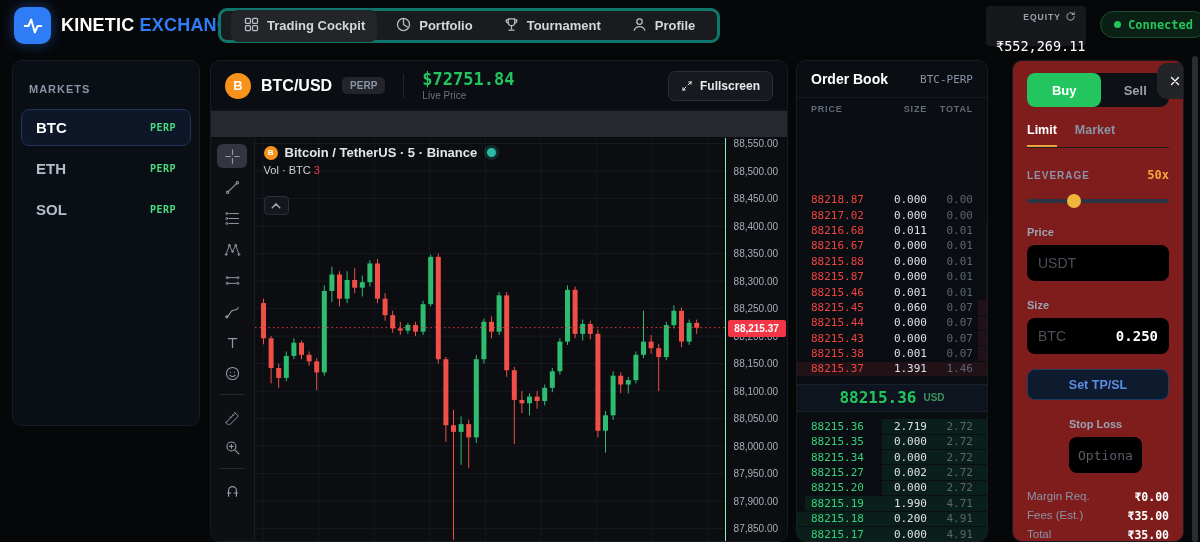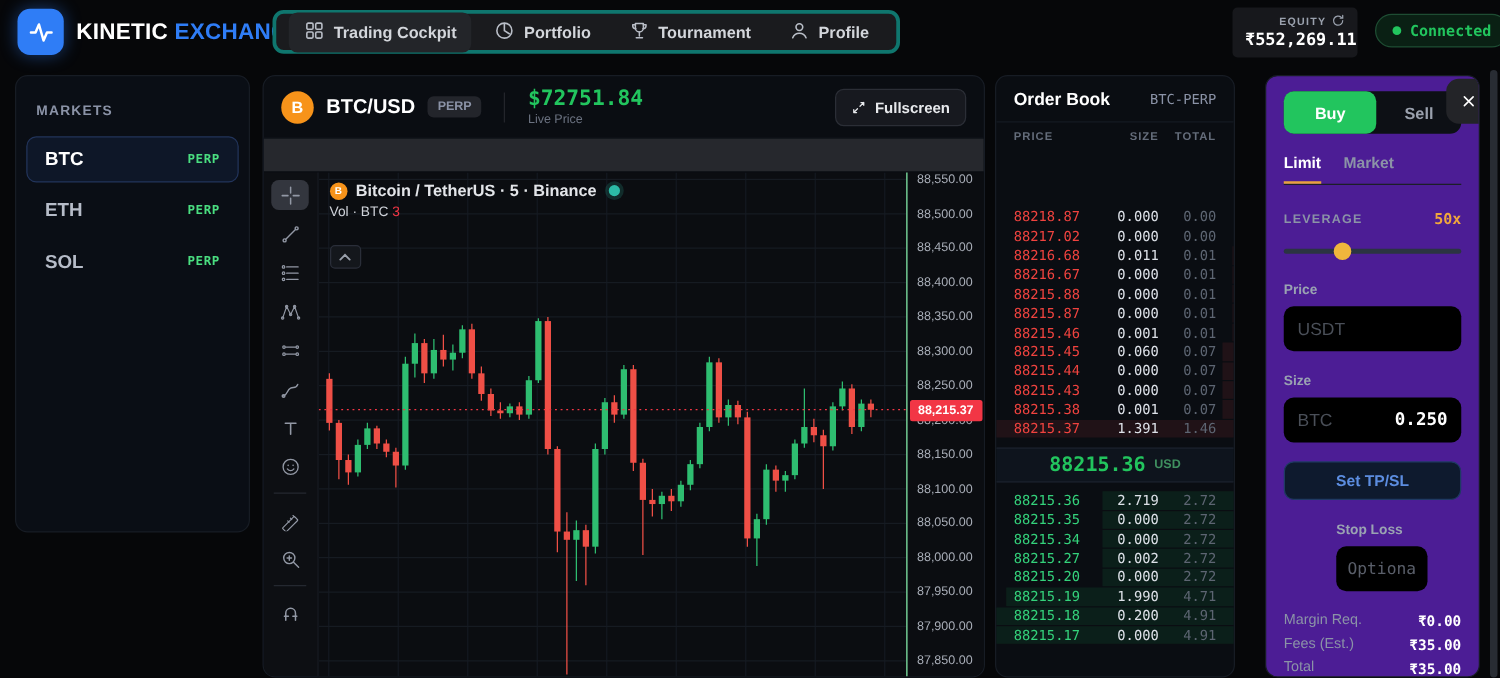--- a/index.html
+++ b/index.html
@@ -13,21 +13,21 @@
   #logo { position:absolute; left:14px; top:7px; display:flex; align-items:center; gap:10px; }
   #logo-badge { width:37px; height:37px; border-radius:10px; background:#2f7df6; display:flex; align-items:center; justify-content:center; box-shadow:0 0 14px rgba(47,125,246,.45); }
   #brand { font-size:18px; font-weight:800; letter-spacing:.2px; color:#fff; }
   #brand .accent { color:#2f7df6; }
   #main-nav { position:absolute; left:218px; top:8px; height:35px; background:#1a1b1e; border:3px solid #0f766e; border-radius:9px; display:flex; align-items:center; padding:0 10px; gap:6px; }
   .nav-item { display:flex; align-items:center; gap:7px; padding:6px 12px; border-radius:7px; font-size:13px; font-weight:700; color:#d3d6db; cursor:pointer; }
   .nav-item.active { background:#232529; }
   .nav-item svg { stroke:#b9bec7; }
   #equity-box { position:absolute; left:986px; top:6px; width:100px; height:40px; background:#17181c; border-radius:4px; padding:5px 10px 4px; text-align:right; }
   #equity-label { font-size:8.5px; font-weight:700; letter-spacing:1px; color:#9aa1ad; display:flex; align-items:center; justify-content:flex-end; gap:4px; }
-  #equity-value { font-size:13.5px; font-weight:700; color:#fff; margin-top:2px; }
+  #equity-value { font-size:13.5px; font-weight:400; color:#fff; margin-top:16px; }
   #connected-pill { position:absolute; left:1100px; top:11px; height:27px; padding:0 13px; display:flex; align-items:center; gap:7px; border:1px solid #1e4d33; background:#0a2014; border-radius:14px; color:#22c55e; font-size:12px; font-weight:700; font-family:"DejaVu Sans Mono",monospace; }
   #connected-dot { width:7px; height:7px; border-radius:50%; background:#22c55e; }
 
   
   #markets { left:12px; top:60px; width:188px; height:366px; background:#0a0e15; }
   #markets-title { font-size:11px; font-weight:700; letter-spacing:1px; color:#8b93a7; padding:22px 16px 14px; }
   .market-item { margin:0 8px 4px; height:37px; display:flex; align-items:center; justify-content:space-between; padding:0 14px; border-radius:8px; border:1px solid transparent; cursor:pointer; }
   .market-item.active { background:#0e1728; border-color:#22345a; }
   .market-sym { font-size:15px; font-weight:700; color:#b6bcc8; }
   .market-item.active .market-sym { color:#fff; }
@@ -64,33 +64,33 @@
   .axis-label { position:absolute; left:8px; font-size:10px; color:#a9aeb8; }
   #price-tag { position:absolute; left:2px; width:58px; padding:3px 0; text-align:center; background:#f23645; color:#fff; font-size:10px; font-weight:700; border-radius:2px; z-index:2; }
 
   
   #orderbook { left:796px; top:60px; width:192px; height:482px; }
   #ob-header { height:37px; display:flex; align-items:center; justify-content:space-between; padding:0 14px; border-bottom:1px solid #151a22; }
   #ob-title { font-size:14px; font-weight:800; color:#fff; }
   #ob-market { font-size:11px; color:#8b93a7; font-family:"DejaVu Sans Mono",monospace; }
   #ob-cols { display:flex; padding:6px 14px 4px; font-size:9px; font-weight:700; letter-spacing:.8px; color:#646c7a; }
   .ob-col-price { flex:1; } .ob-col-size { width:62px; text-align:right; } .ob-col-total { width:46px; text-align:right; }
-  #asks { margin-top:48px; }
+  #asks { margin-top:74px; }
   .ob-row { position:relative; display:flex; align-items:center; height:15.4px; padding:0 14px; font-size:11px; font-family:"DejaVu Sans Mono","DejaVu Sans",monospace; cursor:pointer; }
   .ob-depth { position:absolute; right:0; top:0.5px; bottom:0.5px; }
   .ob-row > span { position:relative; z-index:1; }
   .ob-price { flex:1; } .ob-size { width:62px; text-align:right; color:#dde1e8; } .ob-total { width:46px; text-align:right; color:#5d6572; }
   .ask .ob-price { color:#f0433f; } .ask .ob-depth { background:rgba(239,68,68,.10); }
   .bid .ob-price { color:#34d27b; } .bid .ob-depth { background:rgba(34,197,94,.10); }
   #mid-bar { height:28px; margin:7px 0; background:#0e141d; border-top:1px solid #1b212c; border-bottom:1px solid #1b212c; display:flex; align-items:center; justify-content:center; gap:7px; }
   #mid-price { font-size:16px; font-weight:700; color:#22c55e; font-family:"DejaVu Sans Mono",monospace; }
   #mid-unit { font-size:10px; font-weight:700; color:#3f8f5f; }
 
   
-  #trade-panel { left:1012px; top:60px; width:172px; height:482px; background:#4c1d95; }
+  #trade-panel { left:1012px; top:60px; width:172px; height:482px; background:#7f1d1d; }
   #tp-inner { padding:12px 14px; }
   #side-tabs { display:flex; background:#0d1015; border-radius:9px; height:34px; }
   #buy-btn { flex:1.1; background:#22c55e; border:none; border-radius:8px; color:#fff; font-size:13px; font-weight:800; cursor:pointer; }
   #sell-btn { flex:1; background:none; border:none; color:#9aa1ad; font-size:13px; font-weight:700; cursor:pointer; }
   #close-btn { position:absolute; right:-10px; top:2px; width:36px; height:36px; background:#232428; border:none; border-radius:10px; display:flex; align-items:center; justify-content:center; cursor:pointer; z-index:5; }
   #type-tabs { display:flex; gap:18px; margin-top:16px; border-bottom:1px solid #1b1f27; }
   .type-tab { font-size:12.5px; padding-bottom:8px; color:#8b93a7; font-weight:600; cursor:pointer; border-bottom:2px solid transparent; }
   .type-tab.active { color:#fff; font-weight:700; border-bottom-color:#e8a33d; }
   #lev-row { display:flex; justify-content:space-between; align-items:center; margin-top:20px; }
   #lev-label { font-size:10px; font-weight:700; letter-spacing:1px; color:#8b93a7; }

